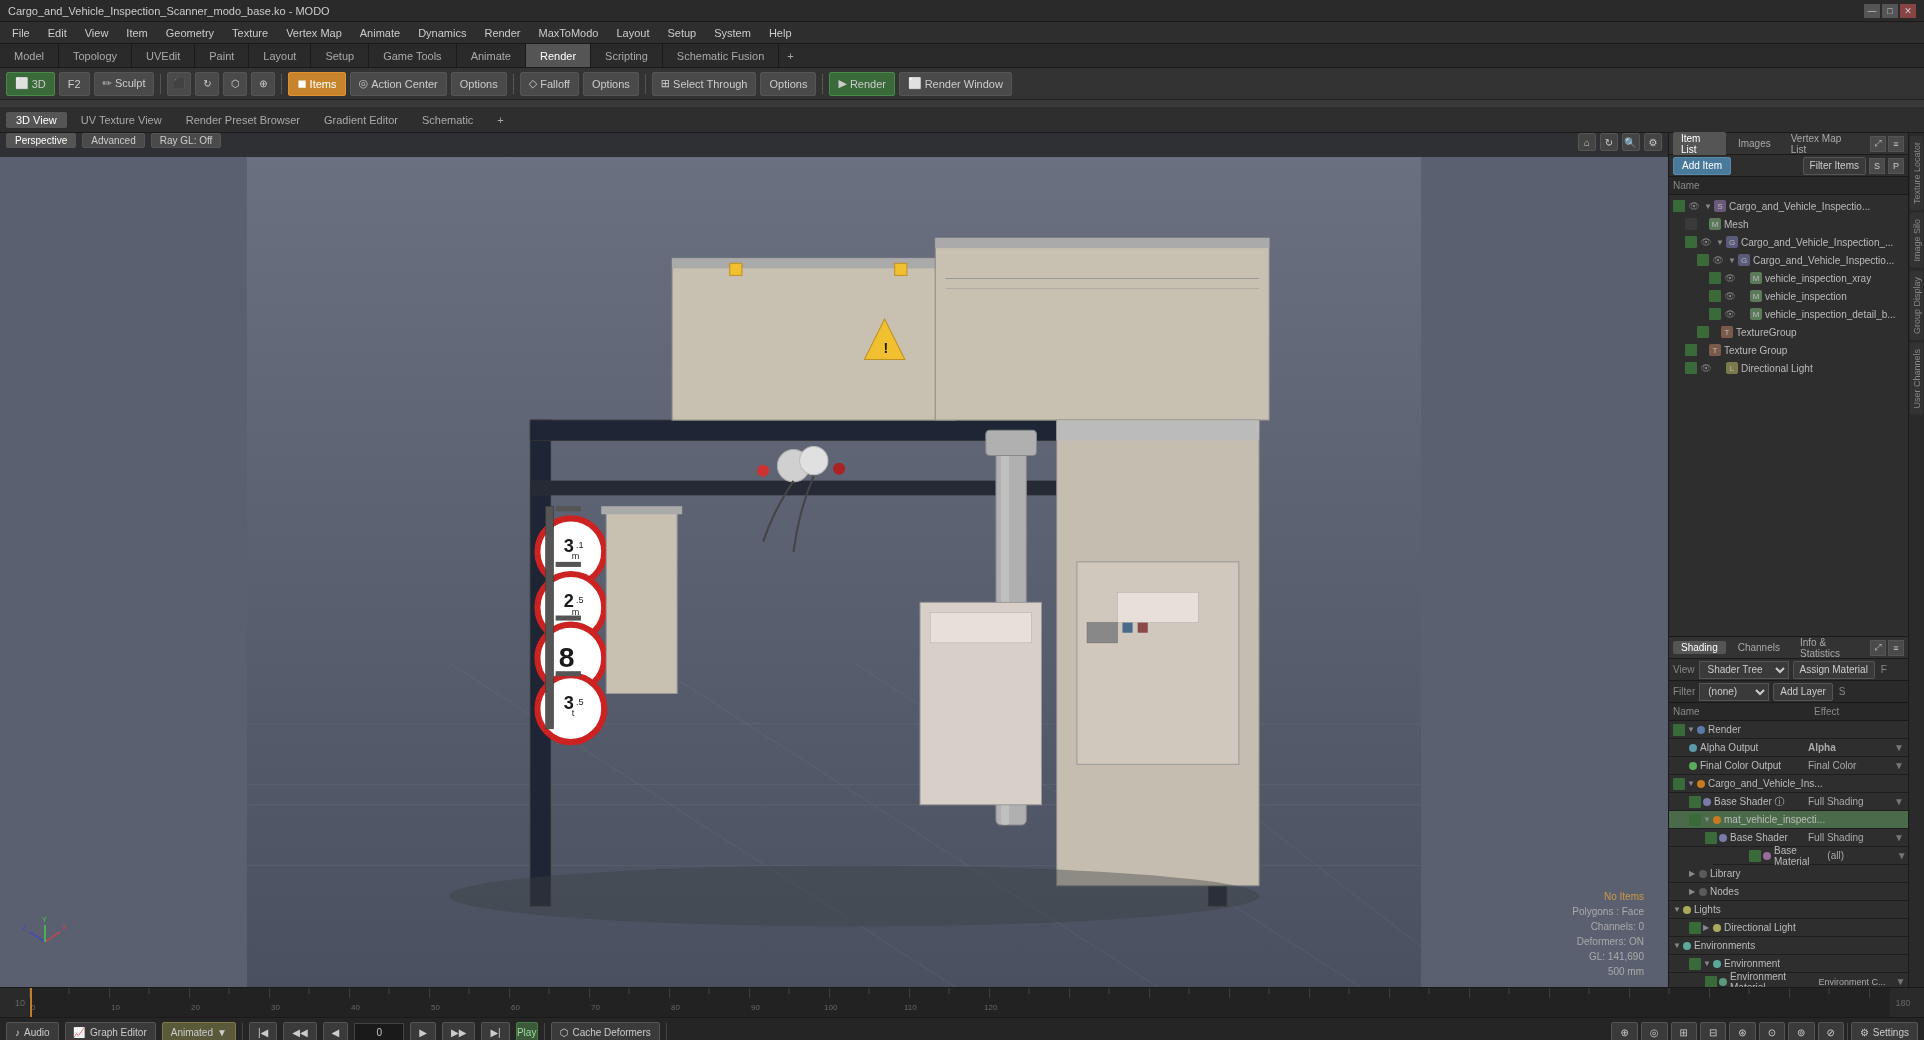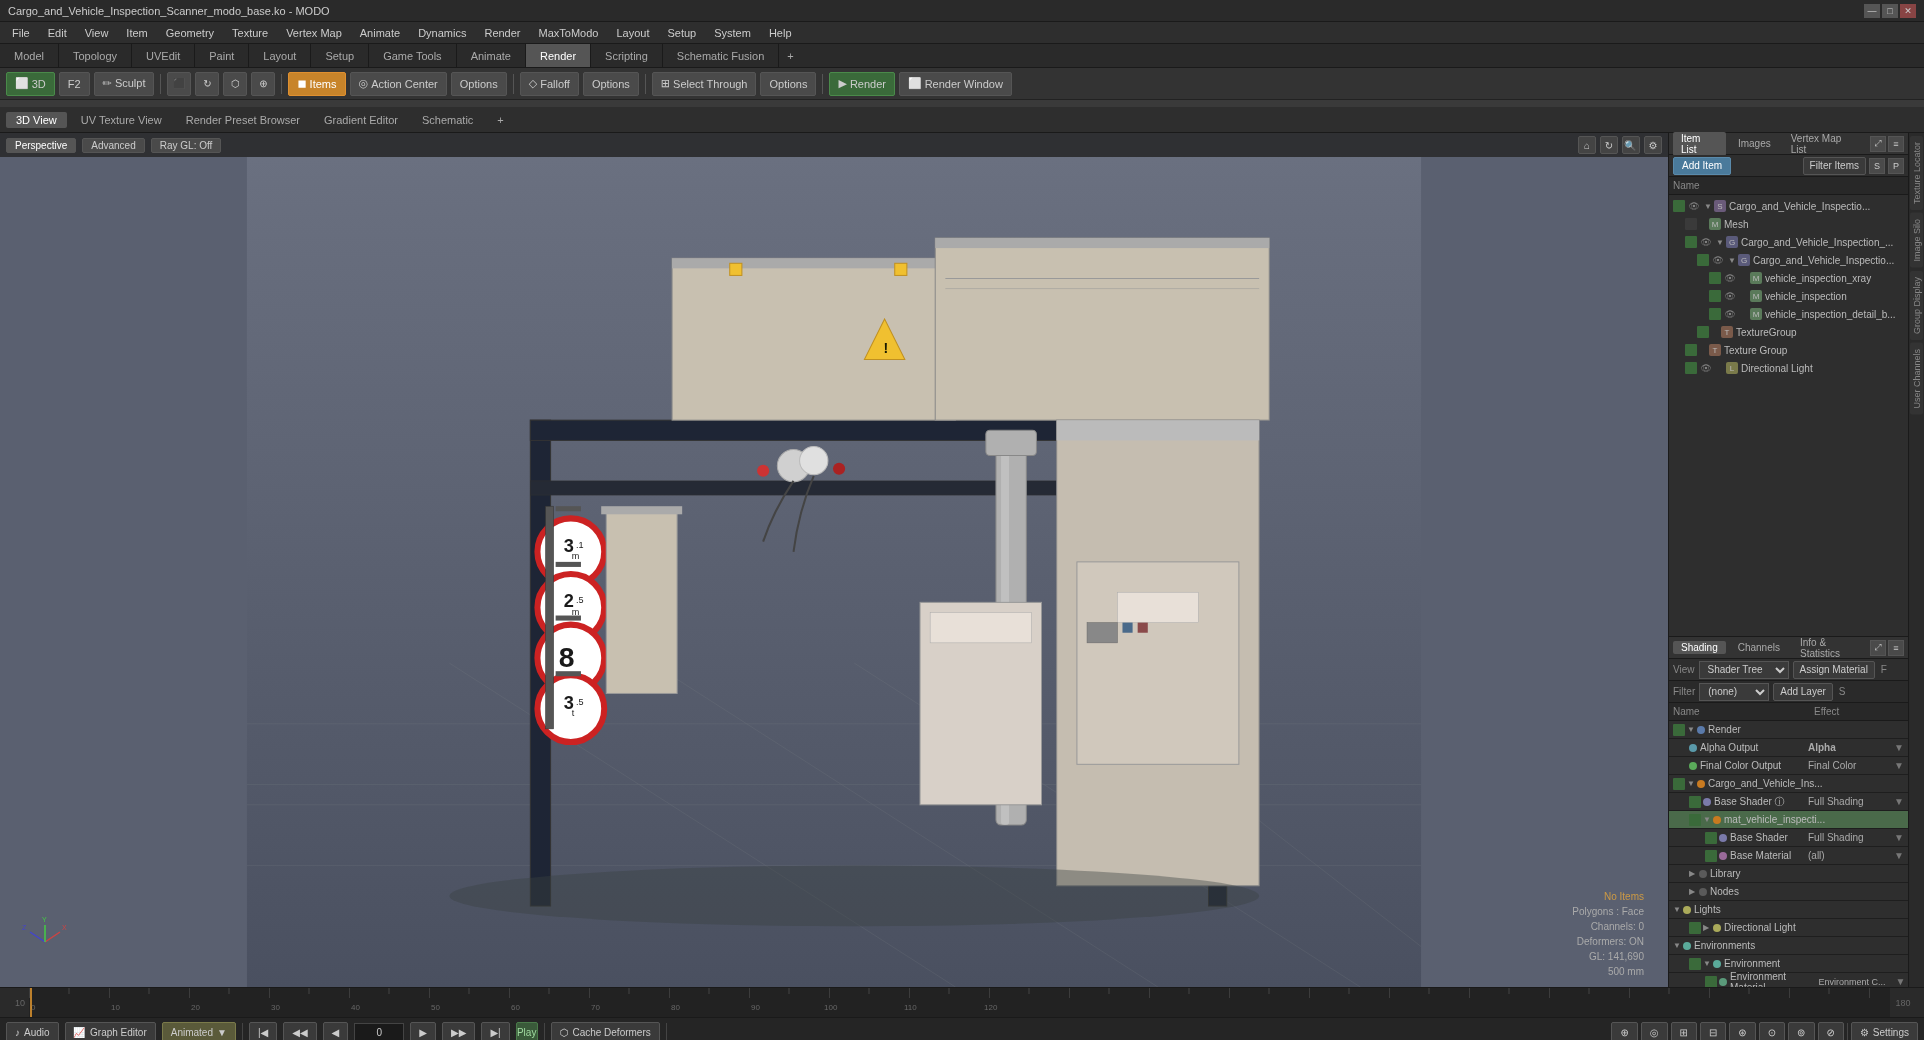--- a/index.html
+++ b/index.html
@@ -168,21 +168,21 @@
       background: #5a6070;
       position: relative;
       overflow: hidden;
     }
     #viewport-toolbar {
       position: absolute;
       top: 0; left: 0; right: 0;
       height: 24px;
       background: rgba(40,40,40,0.85);
       display: flex;
-      align-items: center;
+      align-items: flex-start;
       padding: 0 6px;
       gap: 6px;
       z-index: 10;
     }
     .vp-btn {
       padding: 1px 8px;
       background: #4a4a4a;
       border: 1px solid #555;
       color: #ccc;
       font-size: 10px;
@@ -1022,21 +1022,21 @@
         </div>
 
         <div class="shading-row" style="padding-left:36px;">
           <div class="vis-btn"></div>
           <div class="dot-indicator" style="background:#7a7aaa;"></div>
           <span>Base Shader</span>
           <span class="shading-effect" style="margin-left:auto;">Full Shading</span>
           <div class="effect-dropdown">▼</div>
         </div>
 
-        <div class="shading-row" style="padding-left:36px;">
+        <div class="shading-row" style="padding-left:36px;margin-left:44px;">
           <div class="vis-btn"></div>
           <div class="dot-indicator" style="background:#9a6a9a;"></div>
           <span>Base Material</span>
           <span class="shading-effect" style="margin-left:auto;">(all)</span>
           <div class="effect-dropdown">▼</div>
         </div>
 
         <div class="shading-row" style="padding-left:20px;">
           <div class="tree-arrow">▶</div>
           <div class="dot-indicator" style="background:#5a5a5a;"></div>

